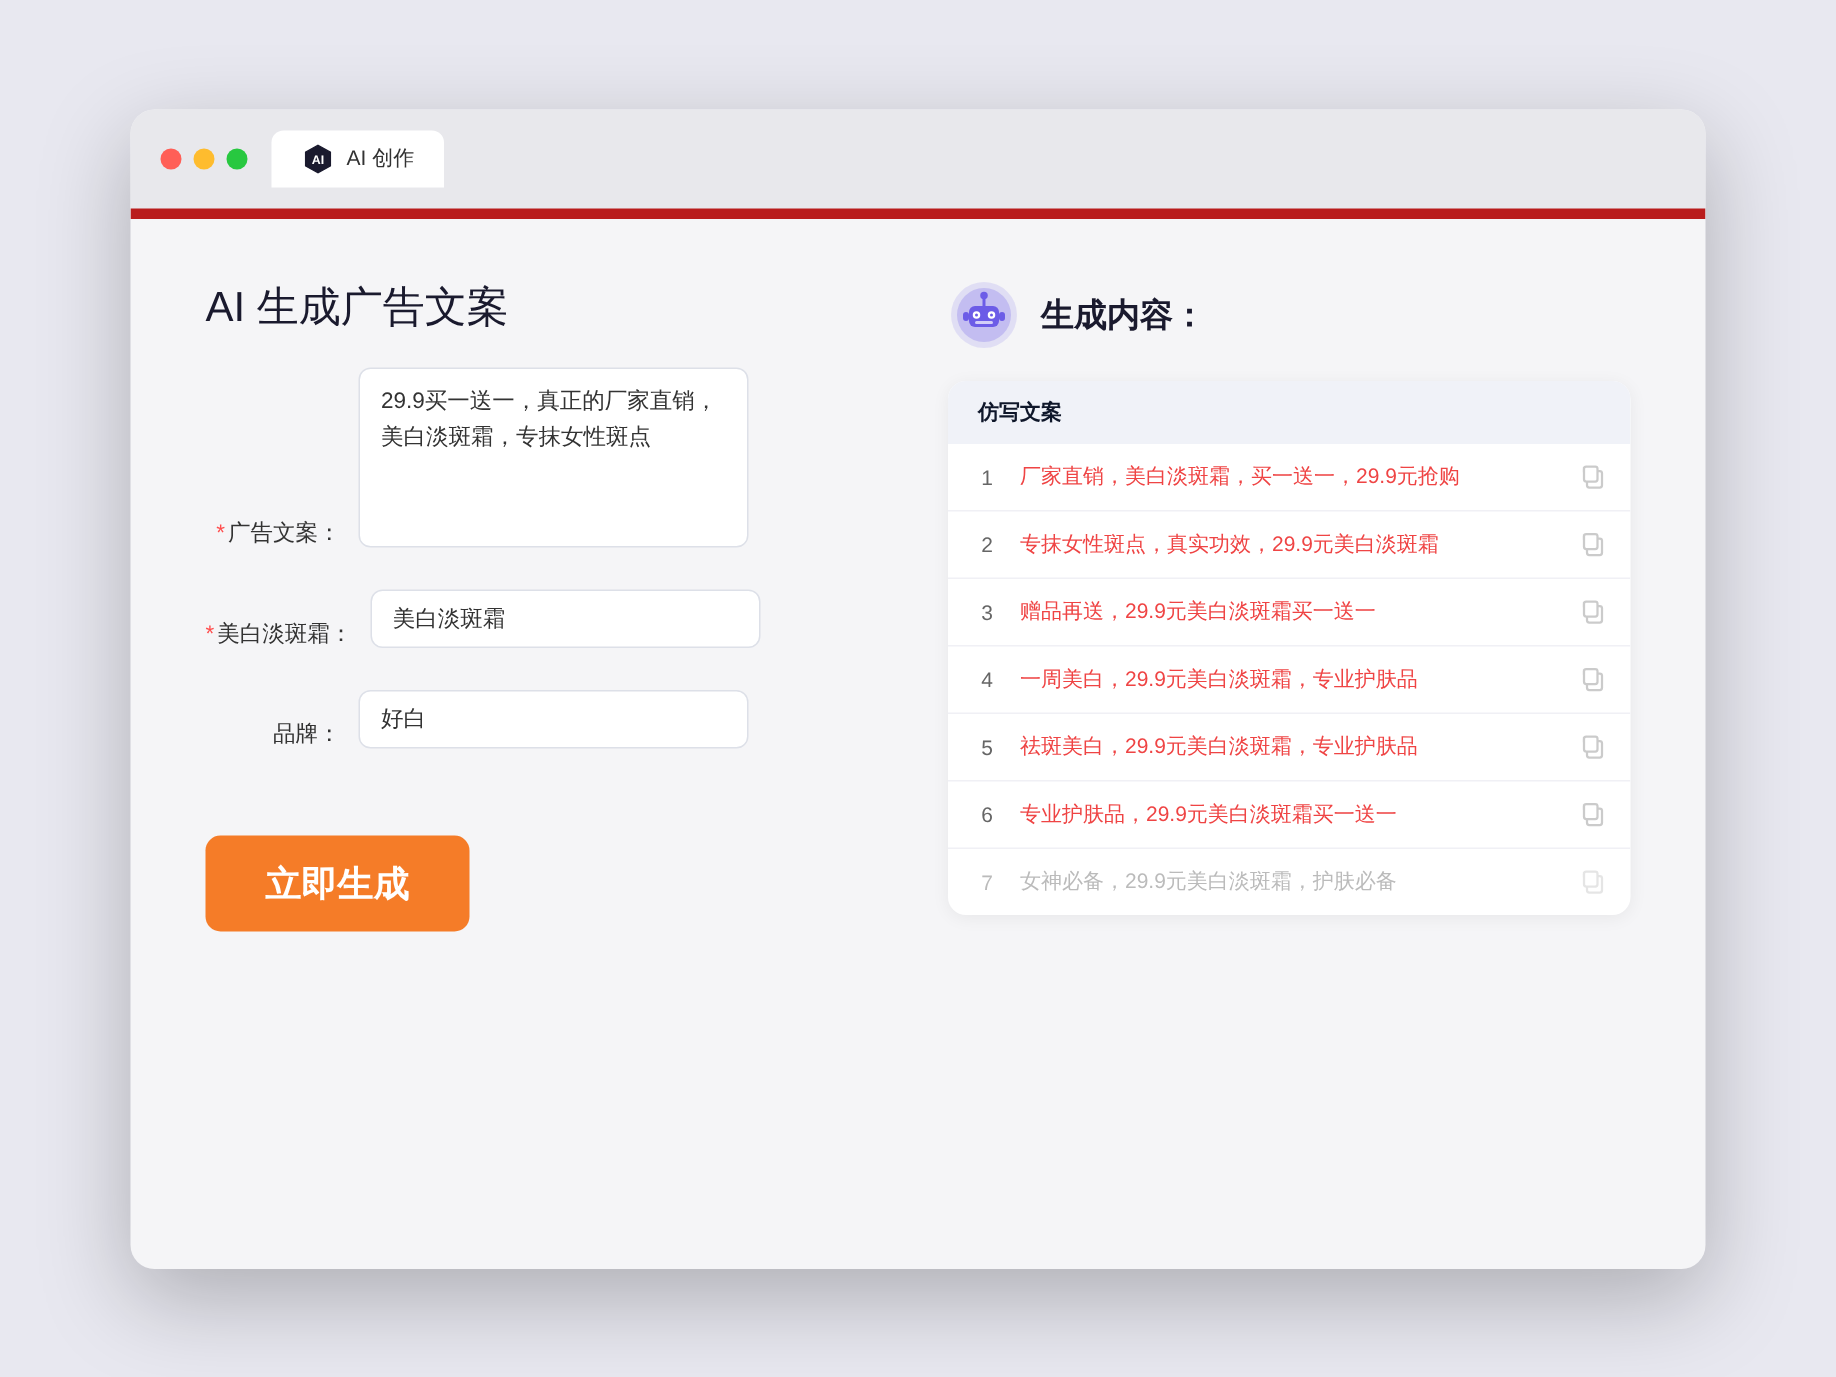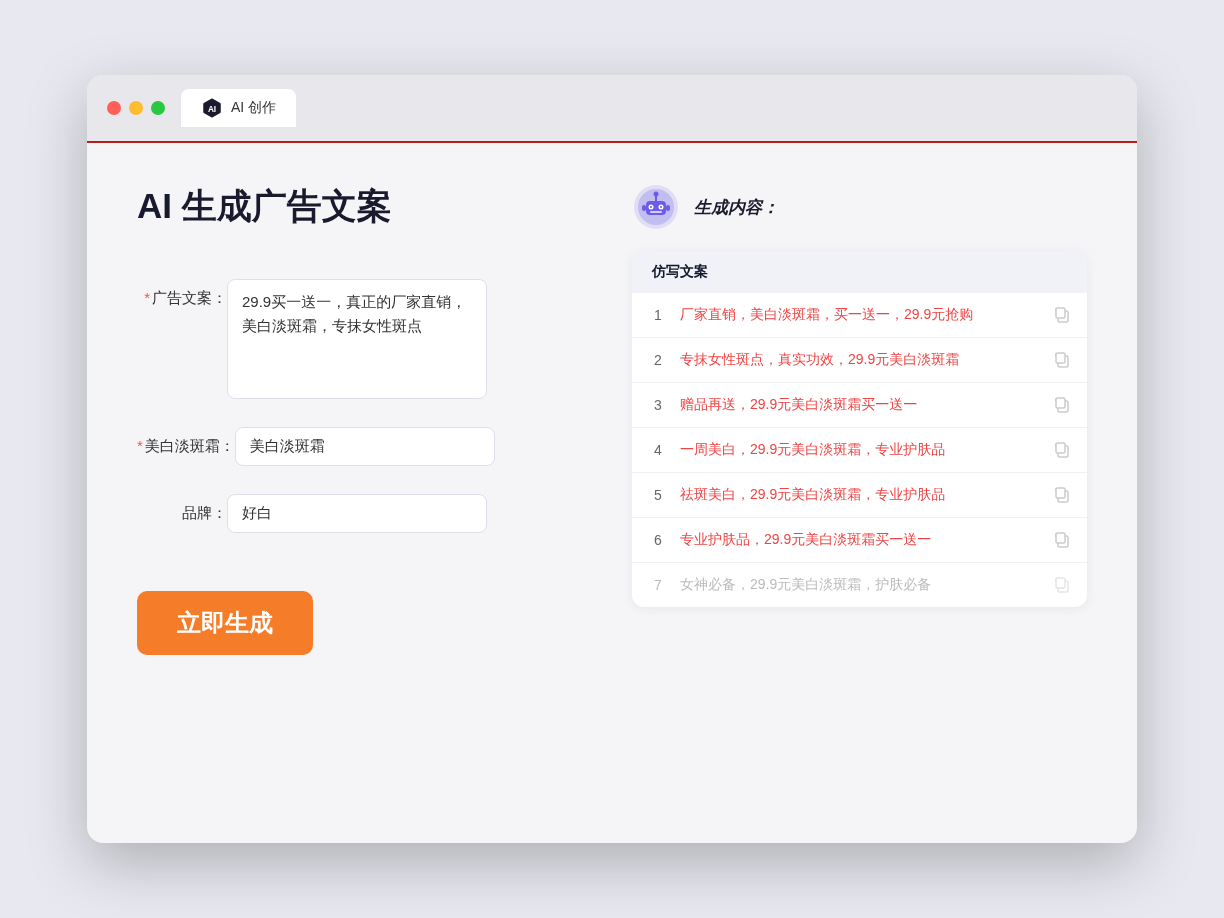--- a/index.html
+++ b/index.html
@@ -20,21 +20,21 @@
       box-shadow: 0 20px 60px rgba(0,0,0,0.25);
       overflow: hidden;
     }
 
     .title-bar {
       background: #e8e8ec;
       padding: 14px 20px;
       display: flex;
       align-items: center;
       gap: 16px;
-      border-bottom: 2px solid #b91c1c;
+      border-bottom: 7px solid #b91c1c;
     }
 
     .traffic-lights {
       display: flex;
       gap: 8px;
     }
 
     .traffic-light {
       width: 14px;
       height: 14px;
@@ -66,30 +66,31 @@
       display: grid;
       grid-template-columns: 1fr 1fr;
       gap: 40px;
       min-height: 700px;
     }
 
     
     .left-panel {}
 
     .page-title {
-      font-size: 35px;
-      font-weight: 700;
+      font-size: 28px;
+      font-weight: 400;
       color: #1a1a2e;
-      margin-bottom: 49px;
+      margin-bottom: 21px;
     }
 
     .form-group {
       display: flex;
-      align-items: flex-start;
+      align-items: flex-end;
       margin-bottom: 28px;
+      gap: 12px;
     }
 
     .form-label {
       font-size: 15px;
       color: #333;
       white-space: nowrap;
       padding-top: 10px;
       min-width: 90px;
       text-align: right;
     }
@@ -138,24 +139,23 @@
       gap: 14px;
       margin-bottom: 20px;
     }
 
     .robot-icon {
       width: 48px;
       height: 48px;
     }
 
     .result-title {
-      font-size: 17px;
+      font-size: 22px;
       font-weight: 600;
       color: #1a1a2e;
-      font-style: italic;
     }
 
     .result-table {
       background: #fff;
       border-radius: 12px;
       overflow: hidden;
       box-shadow: 0 2px 12px rgba(0,0,0,0.06);
     }
 
     .table-header {

